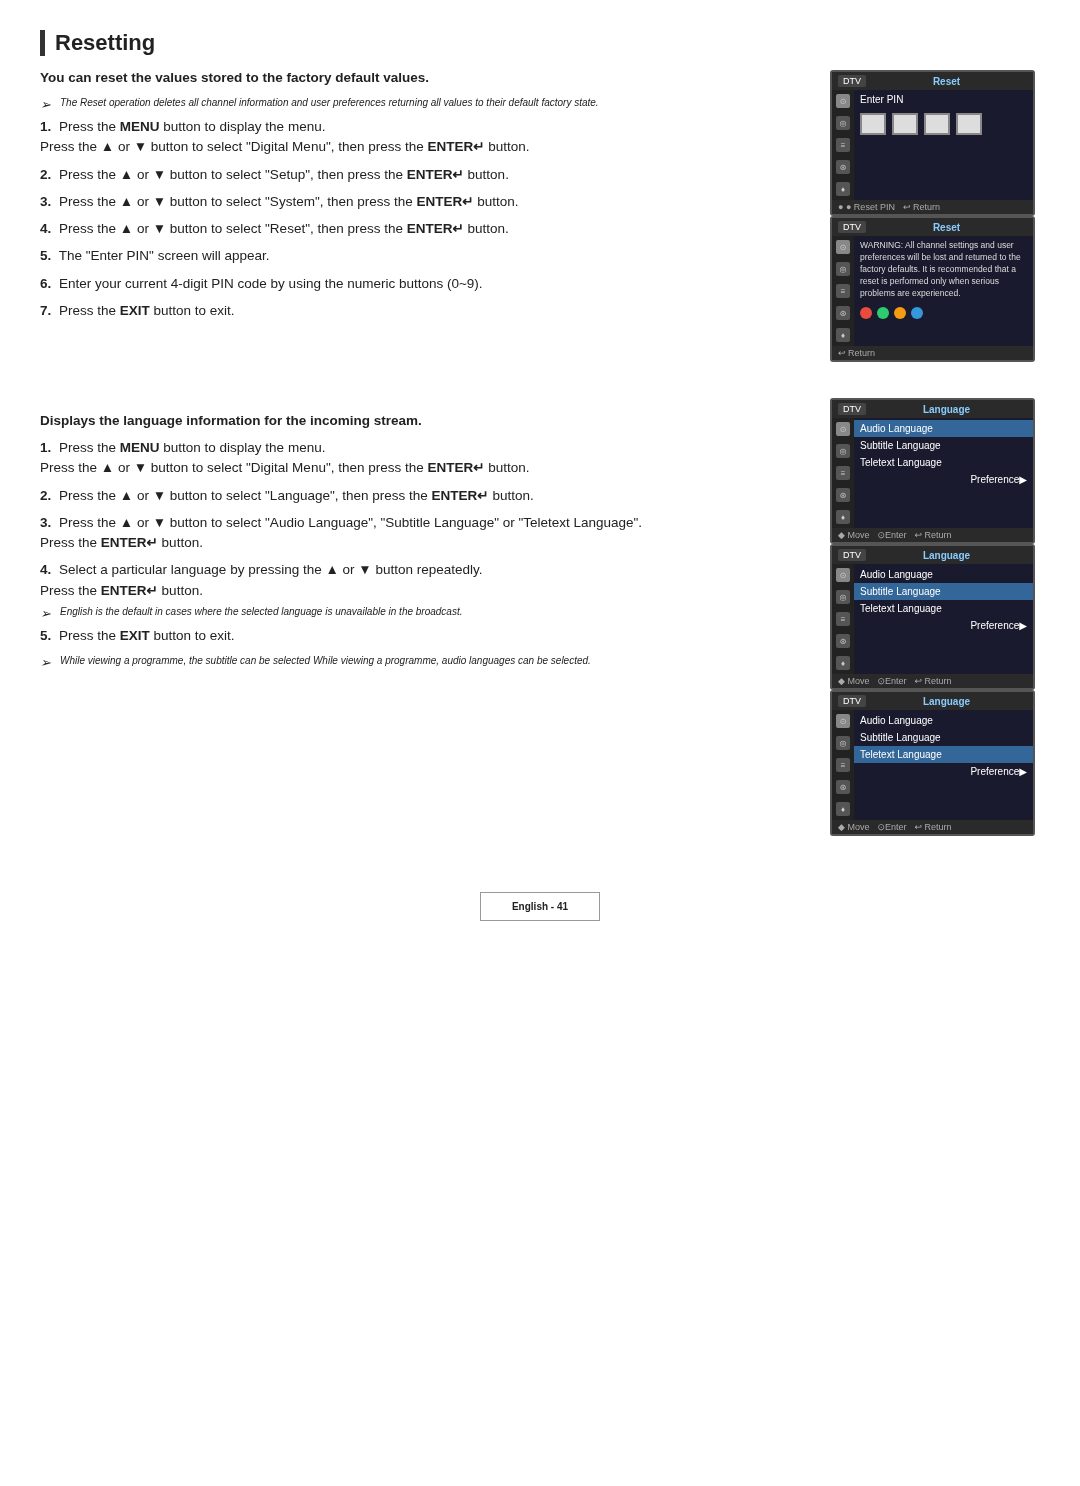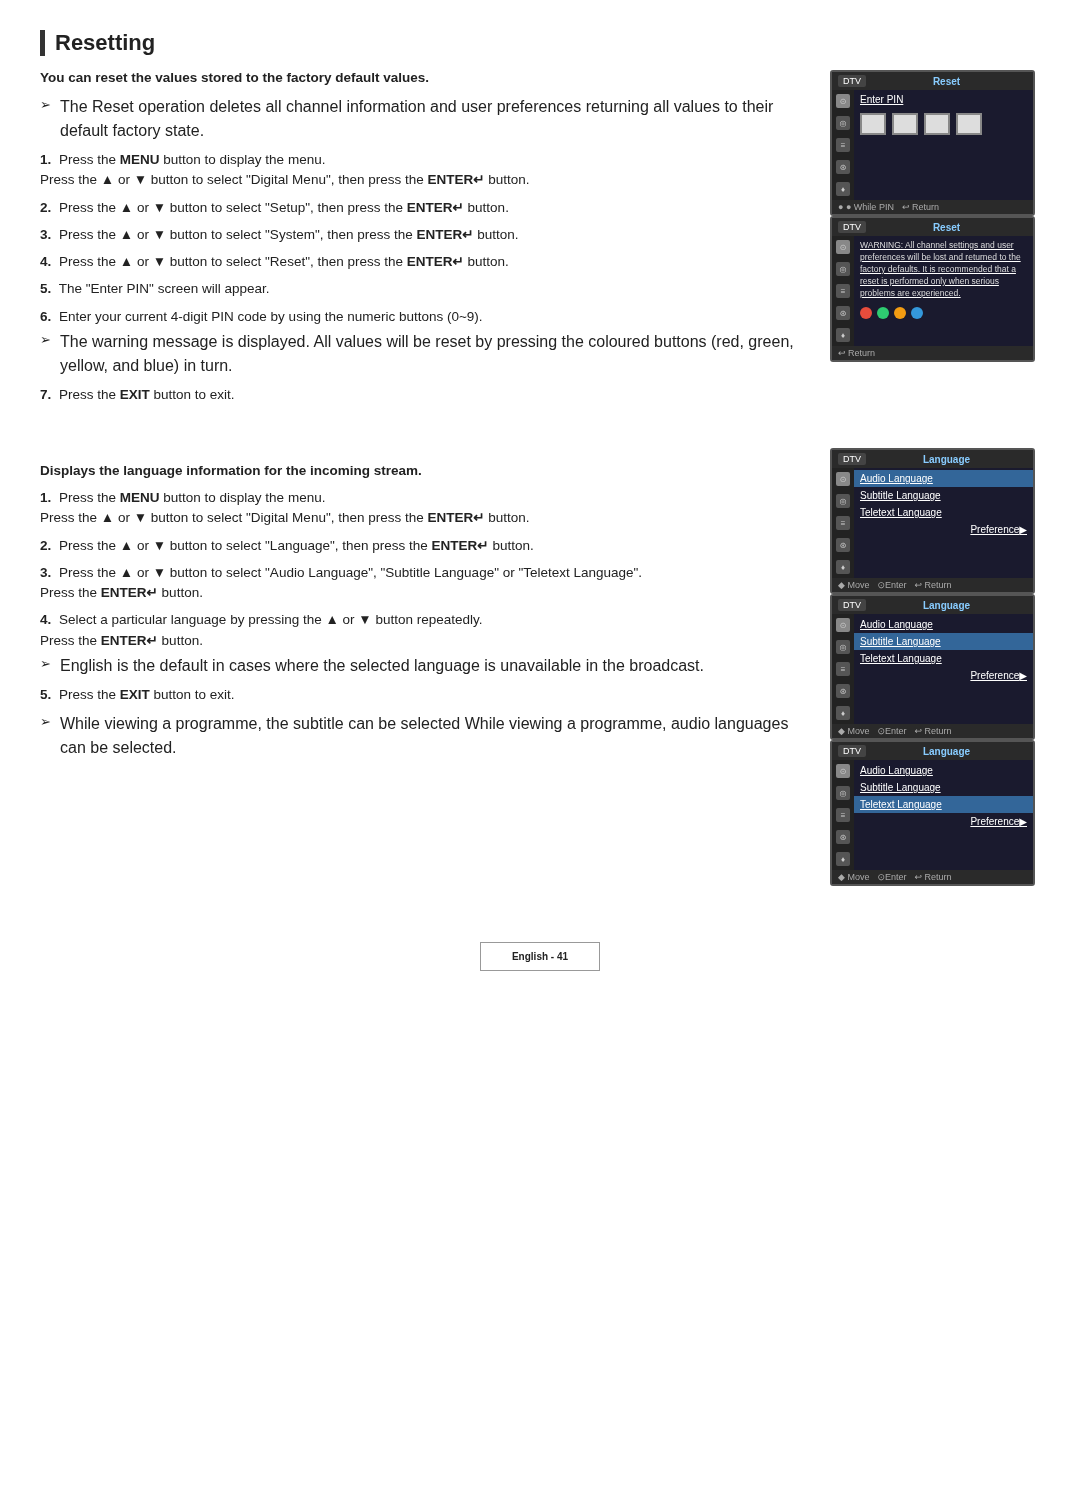--- a/index.html
+++ b/index.html
@@ -53,24 +53,25 @@
       line-height: 1.5;
       font-size: 13.5px;
     }
     .step-list > li .step-num {
       font-weight: bold;
       margin-right: 4px;
     }
     .step-list .arrow-item {
       padding-left: 20px;
       position: relative;
-      font-size: 16px;
+      font-size: 10px;
       margin-bottom: 5px;
       margin-top: 3px;
       line-height: 1.5;
+      font-style: italic;
     }
     .step-list .arrow-item::before {
       content: "➢";
       position: absolute;
       left: 0;
       font-size: 13px;
     }
 
     b { font-weight: bold; }
 
@@ -196,21 +197,20 @@
       justify-content: center;
       font-size: 8px;
       color: #ccc;
     }
     .tv-icon.active {
       background: #888;
     }
     .tv-main-content {
       flex: 1;
       padding: 4px 6px;
-      text-decoration: underline;
     }
 
     
     .page-footer {
       text-align: center;
       margin-top: 20px;
       padding: 8px;
       border: 1px solid #999;
       display: inline-block;
       min-width: 120px;
@@ -256,23 +256,20 @@
           <span class="step-num">4.</span>
           Press the ▲ or ▼ button to select "Reset", then press the <b>ENTER↵</b> button.
         </li>
         <li>
           <span class="step-num">5.</span>
           The "Enter PIN" screen will appear.
         </li>
         <li>
           <span class="step-num">6.</span>
           Enter your current 4-digit PIN code by using the numeric buttons (0~9).
-          <div class="arrow-item">
-            The warning message is displayed. All values will be reset by pressing the coloured buttons (red, green, yellow, and blue) in turn.
-          </div>
         </li>
         <li>
           <span class="step-num">7.</span>
           Press the <b>EXIT</b> button to exit.
         </li>
       </ul>
     </div>
 
     <div class="section-screens">
 
@@ -294,21 +291,21 @@
             <div class="enter-pin-label">Enter PIN</div>
             <div class="pin-boxes">
               <div class="pin-box"></div>
               <div class="pin-box"></div>
               <div class="pin-box"></div>
               <div class="pin-box"></div>
             </div>
           </div>
         </div>
         <div class="tv-footer">
-          <span>● ● While PIN</span>
+          <span>● ● Reset PIN</span>
           <span>↩ Return</span>
         </div>
       </div>
 
       <div class="tv-screen">
         <div class="tv-header">
           <span class="dtv-label">DTV</span>
           <span class="screen-title">Reset</span>
           <span></span>
         </div>

